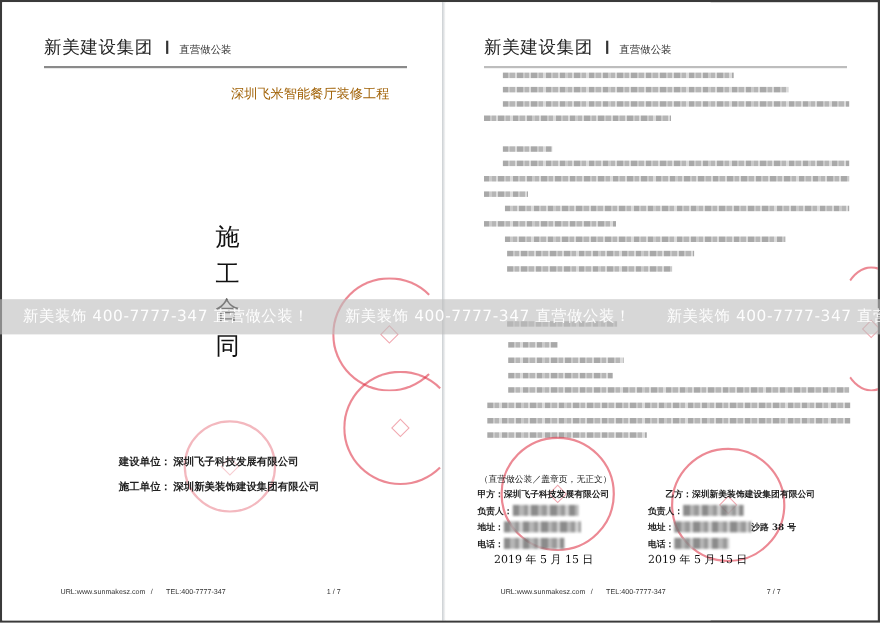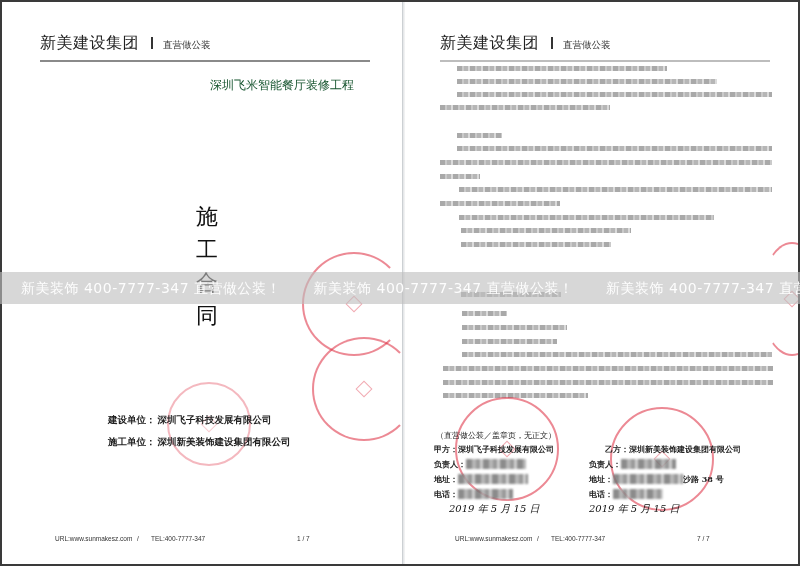--- a/index.html
+++ b/index.html
@@ -22,21 +22,21 @@
     background:linear-gradient(to right,#bfc4c8,#e6e8ea,#f6f6f6);
   }
   .hdr { position:absolute; left:38px; top:31px; white-space:nowrap; }
   .page-right .hdr { left:35px; }
   .brand { font-size:16px; color:#222; letter-spacing:0.5px; }
   .sep { display:inline-block; width:2px; height:12px; background:#333; margin:0 10px 0 12px; vertical-align:-1px; }
   .slogan { font-family:"DejaVu Serif", serif; font-size:9.5px; color:#333; }
   .hdr-rule { position:absolute; left:38px; top:58px; width:330px; height:2px; background:#8a8a8a; }
   .page-right .hdr-rule { left:35px; width:330px; background:#bdbdbd; }
 
-  .project { position:absolute; left:208px; top:75px; font-family:"DejaVu Serif", serif; font-size:12px; color:#14532d; white-space:nowrap; }
+  .project { position:absolute; left:208px; top:75px; font-family:"DejaVu Serif", serif; font-size:12px; color:#a16207; white-space:nowrap; }
   .vtitle { position:absolute; left:190px; top:198px; width:30px; text-align:center; font-family:"DejaVu Serif", serif; font-size:22px; line-height:33px; color:#111; }
   .vtitle span { display:block; }
 
   .party { position:absolute; left:106px; font-family:"DejaVu Serif", serif; font-size:9.5px; font-weight:bold; color:#222; white-space:nowrap; }
   .party .lbl { margin-right:2px; }
 
   .footer { position:absolute; top:533px; font-family:"Liberation Sans", sans-serif; font-size:6.5px; color:#333; white-space:nowrap; }
   .footer .url { position:absolute; left:0; }
   .footer .slash { position:absolute; left:82px; }
   .footer .tel { position:absolute; left:96px; }
@@ -44,21 +44,21 @@
   .page-left .footer { left:53px; }
   .page-right .footer { left:50px; }
 
   
   .blur-line { position:absolute; height:5px; background:repeating-linear-gradient(to right,#8d8d8d 0 5px,#b9b9b9 5px 7px,#9e9e9e 7px 11px,#cfcfcf 11px 13px); filter:blur(0.7px); opacity:0.75; }
 
   
   .sig { position:absolute; font-family:"DejaVu Serif", serif; font-size:8px; color:#222; white-space:nowrap; }
   .sig b { font-weight:bold; }
   .redact { display:inline-block; height:10px; vertical-align:-2px; background:repeating-linear-gradient(to right,#777 0 6px,#aaa 6px 10px,#888 10px 14px,#c8c8c8 14px 17px); filter:blur(1px); opacity:0.85; }
-  .hand { font-family:"DejaVu Serif", serif; font-style:italic; font-size:10px; color:#111; }
+  .hand { font-family:"DejaVu Serif", serif; font-size:10px; color:#111; }
 
   .stamp { position:absolute; border:2px solid rgba(220,40,60,0.55); border-radius:50%; }
   .stamp::after { content:""; position:absolute; left:50%; top:50%; width:10px; height:10px; transform:translate(-50%,-50%) rotate(45deg); border:1px solid rgba(220,40,60,0.4); }
 
   .watermark {
     position:absolute; left:0; top:272px; width:800px; height:32px;
     background:rgba(190,190,190,0.62);
     color:rgba(255,255,255,0.95);
     font-family:"DejaVu Sans", sans-serif; font-size:14px; line-height:32px;
     white-space:nowrap; overflow:hidden;

